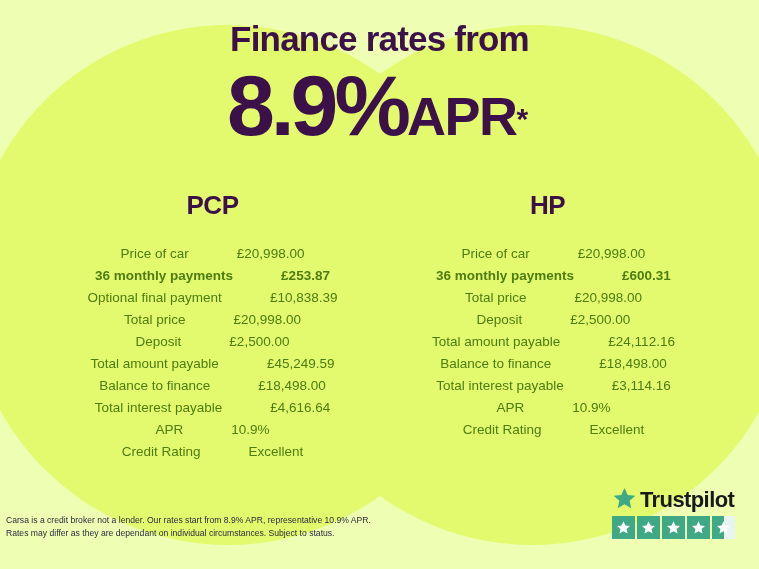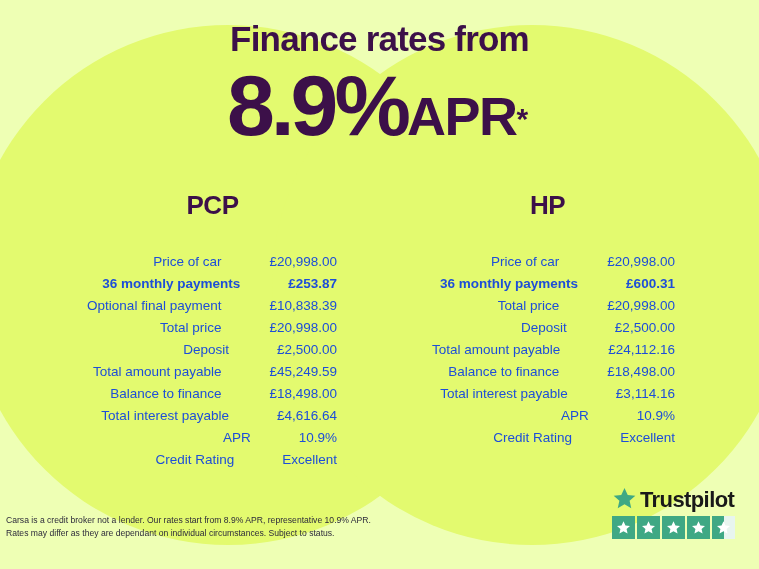--- a/index.html
+++ b/index.html
@@ -56,30 +56,30 @@
     text-align:center;
     font-size:26px;font-weight:700;
     color:#3c1049;
     letter-spacing:-0.5px;
     margin:0 0 22px 0;
   }
   .col-right .col-title{transform:translateX(-6px);}
 
   .rows{display:block;}
   .row{
-    display:flex;justify-content:flex-end;align-items:baseline;
+    display:flex;justify-content:center;align-items:baseline;
     font-size:13.5px;
-    color:#1d4ed8;
+    color:#4d7c0f;
     height:22px;
     line-height:22px;
     white-space:nowrap;
     gap:48px;
   }
   .row .label{text-align:left;}
-  .row .value{text-align:right;margin-top:8px;}
+  .row .value{text-align:right;}
   .row.bold .label,.row.bold .value{font-weight:700;}
 
   
   .disclaimer{
     position:absolute;left:6px;top:514px;width:420px;
     font-size:8.6px;line-height:12.5px;
     color:#2c2a3a;
   }
   .trustpilot{
     position:absolute;right:22px;top:487px;

